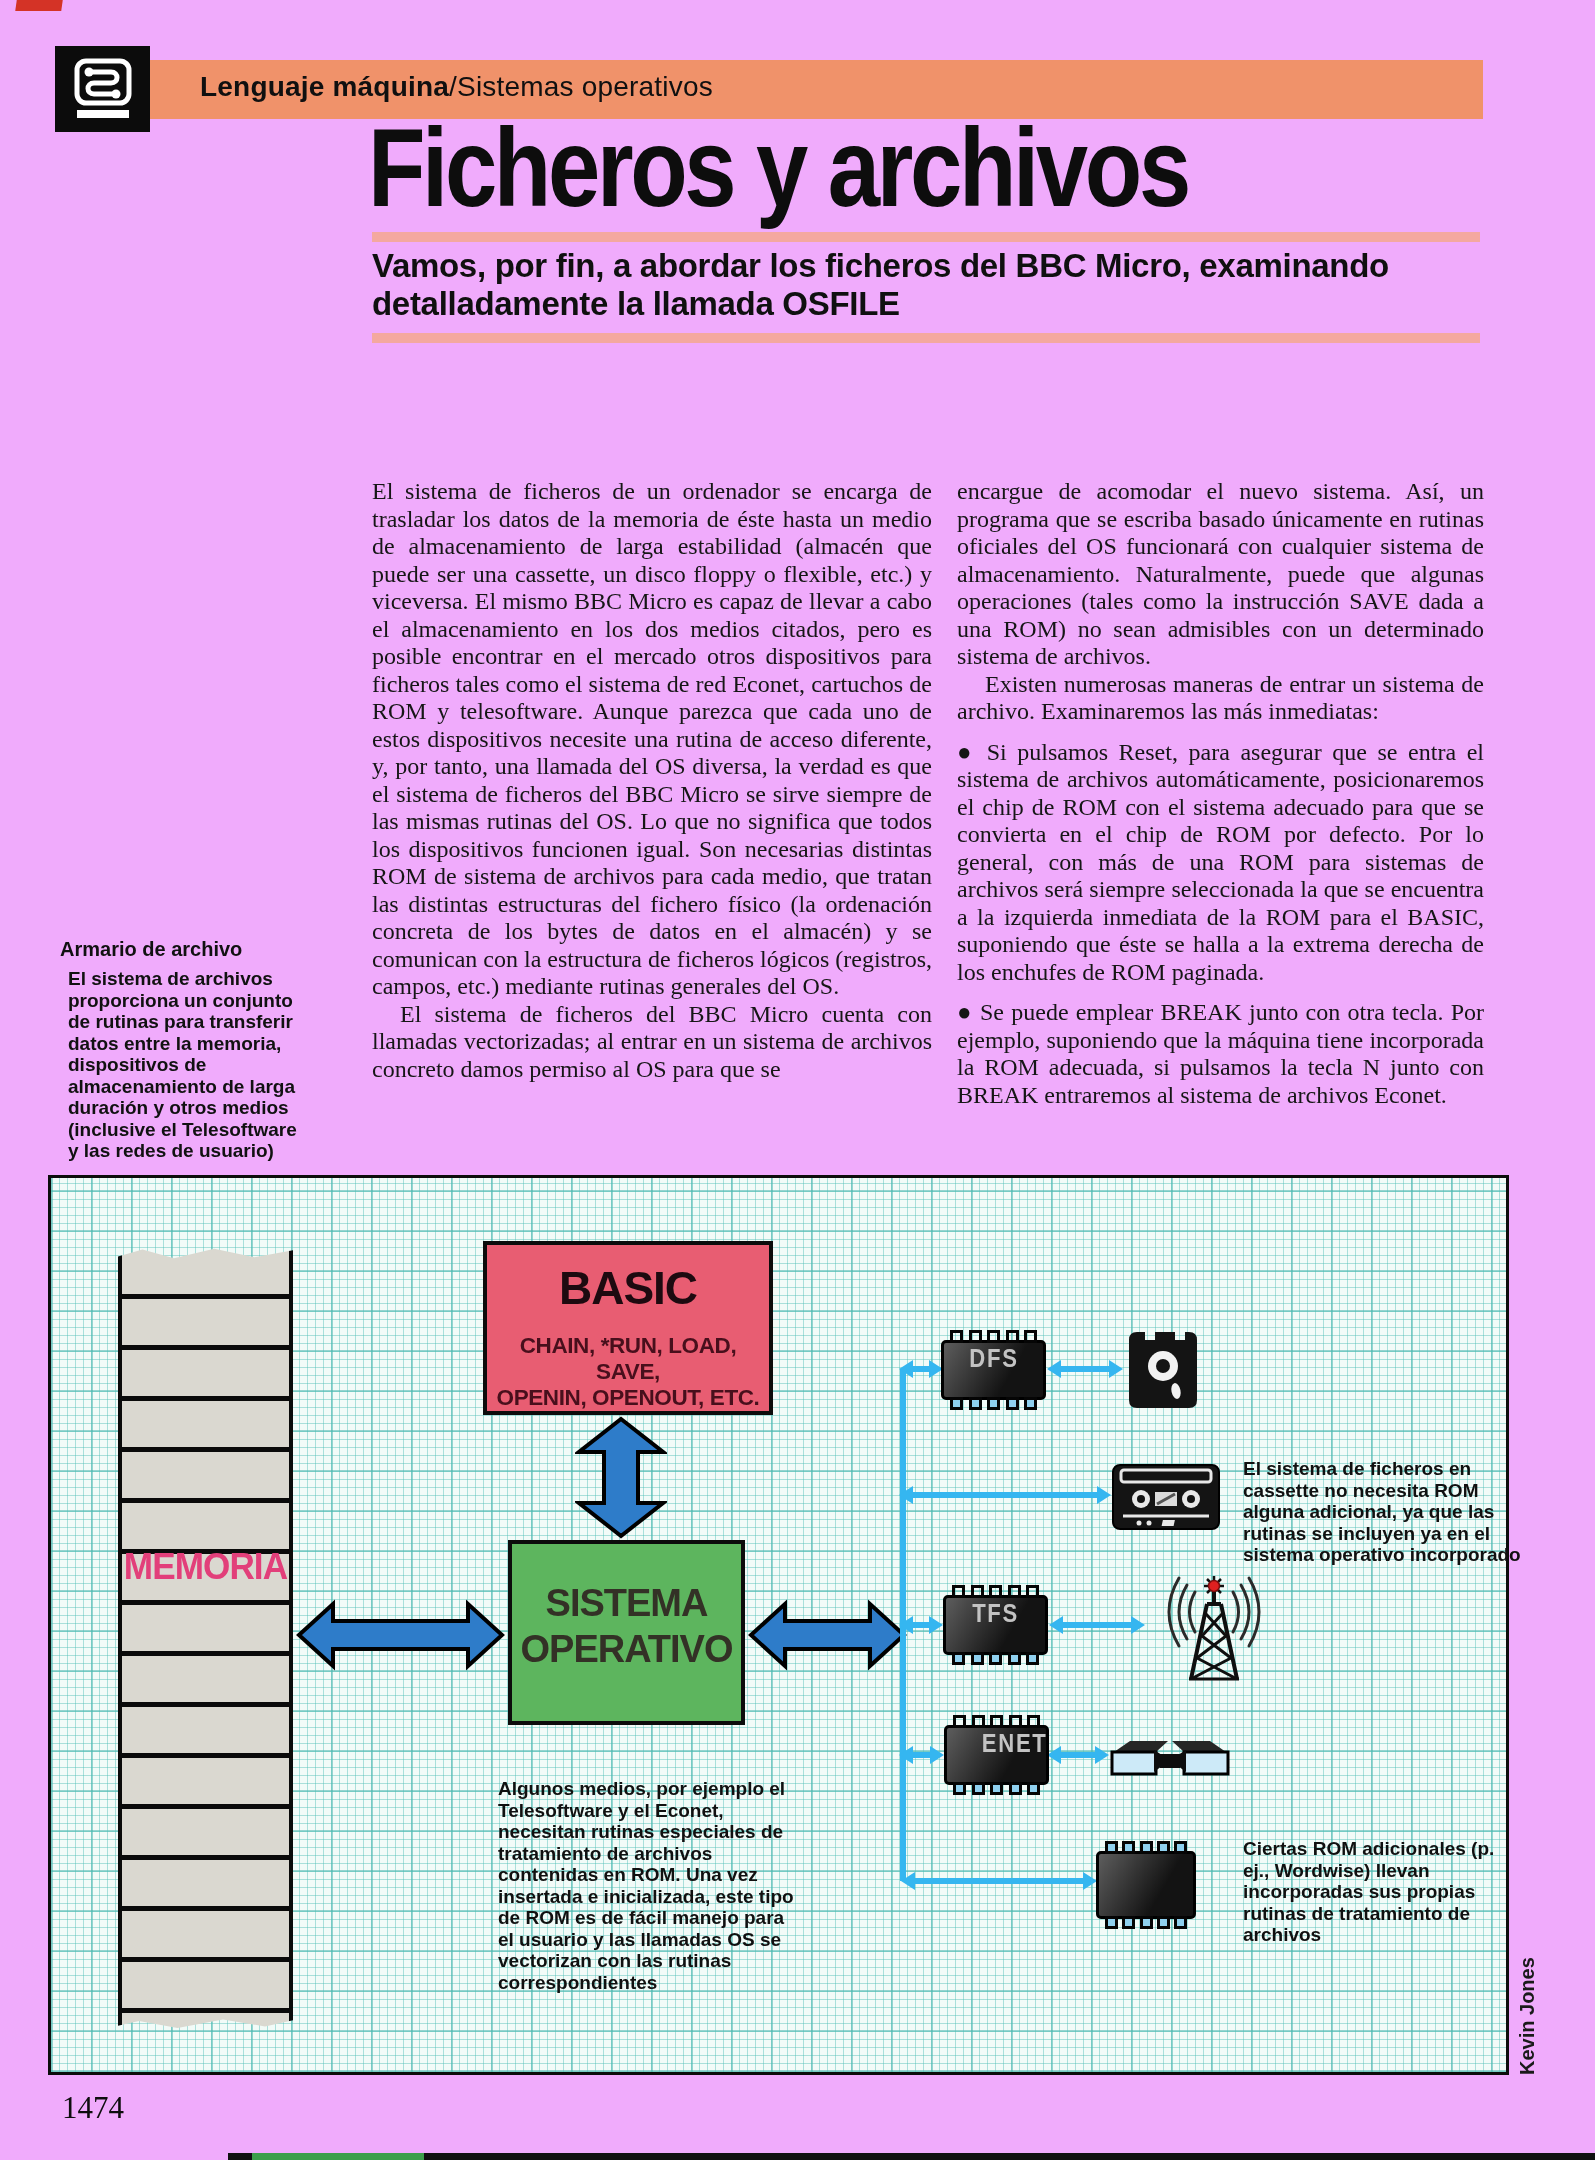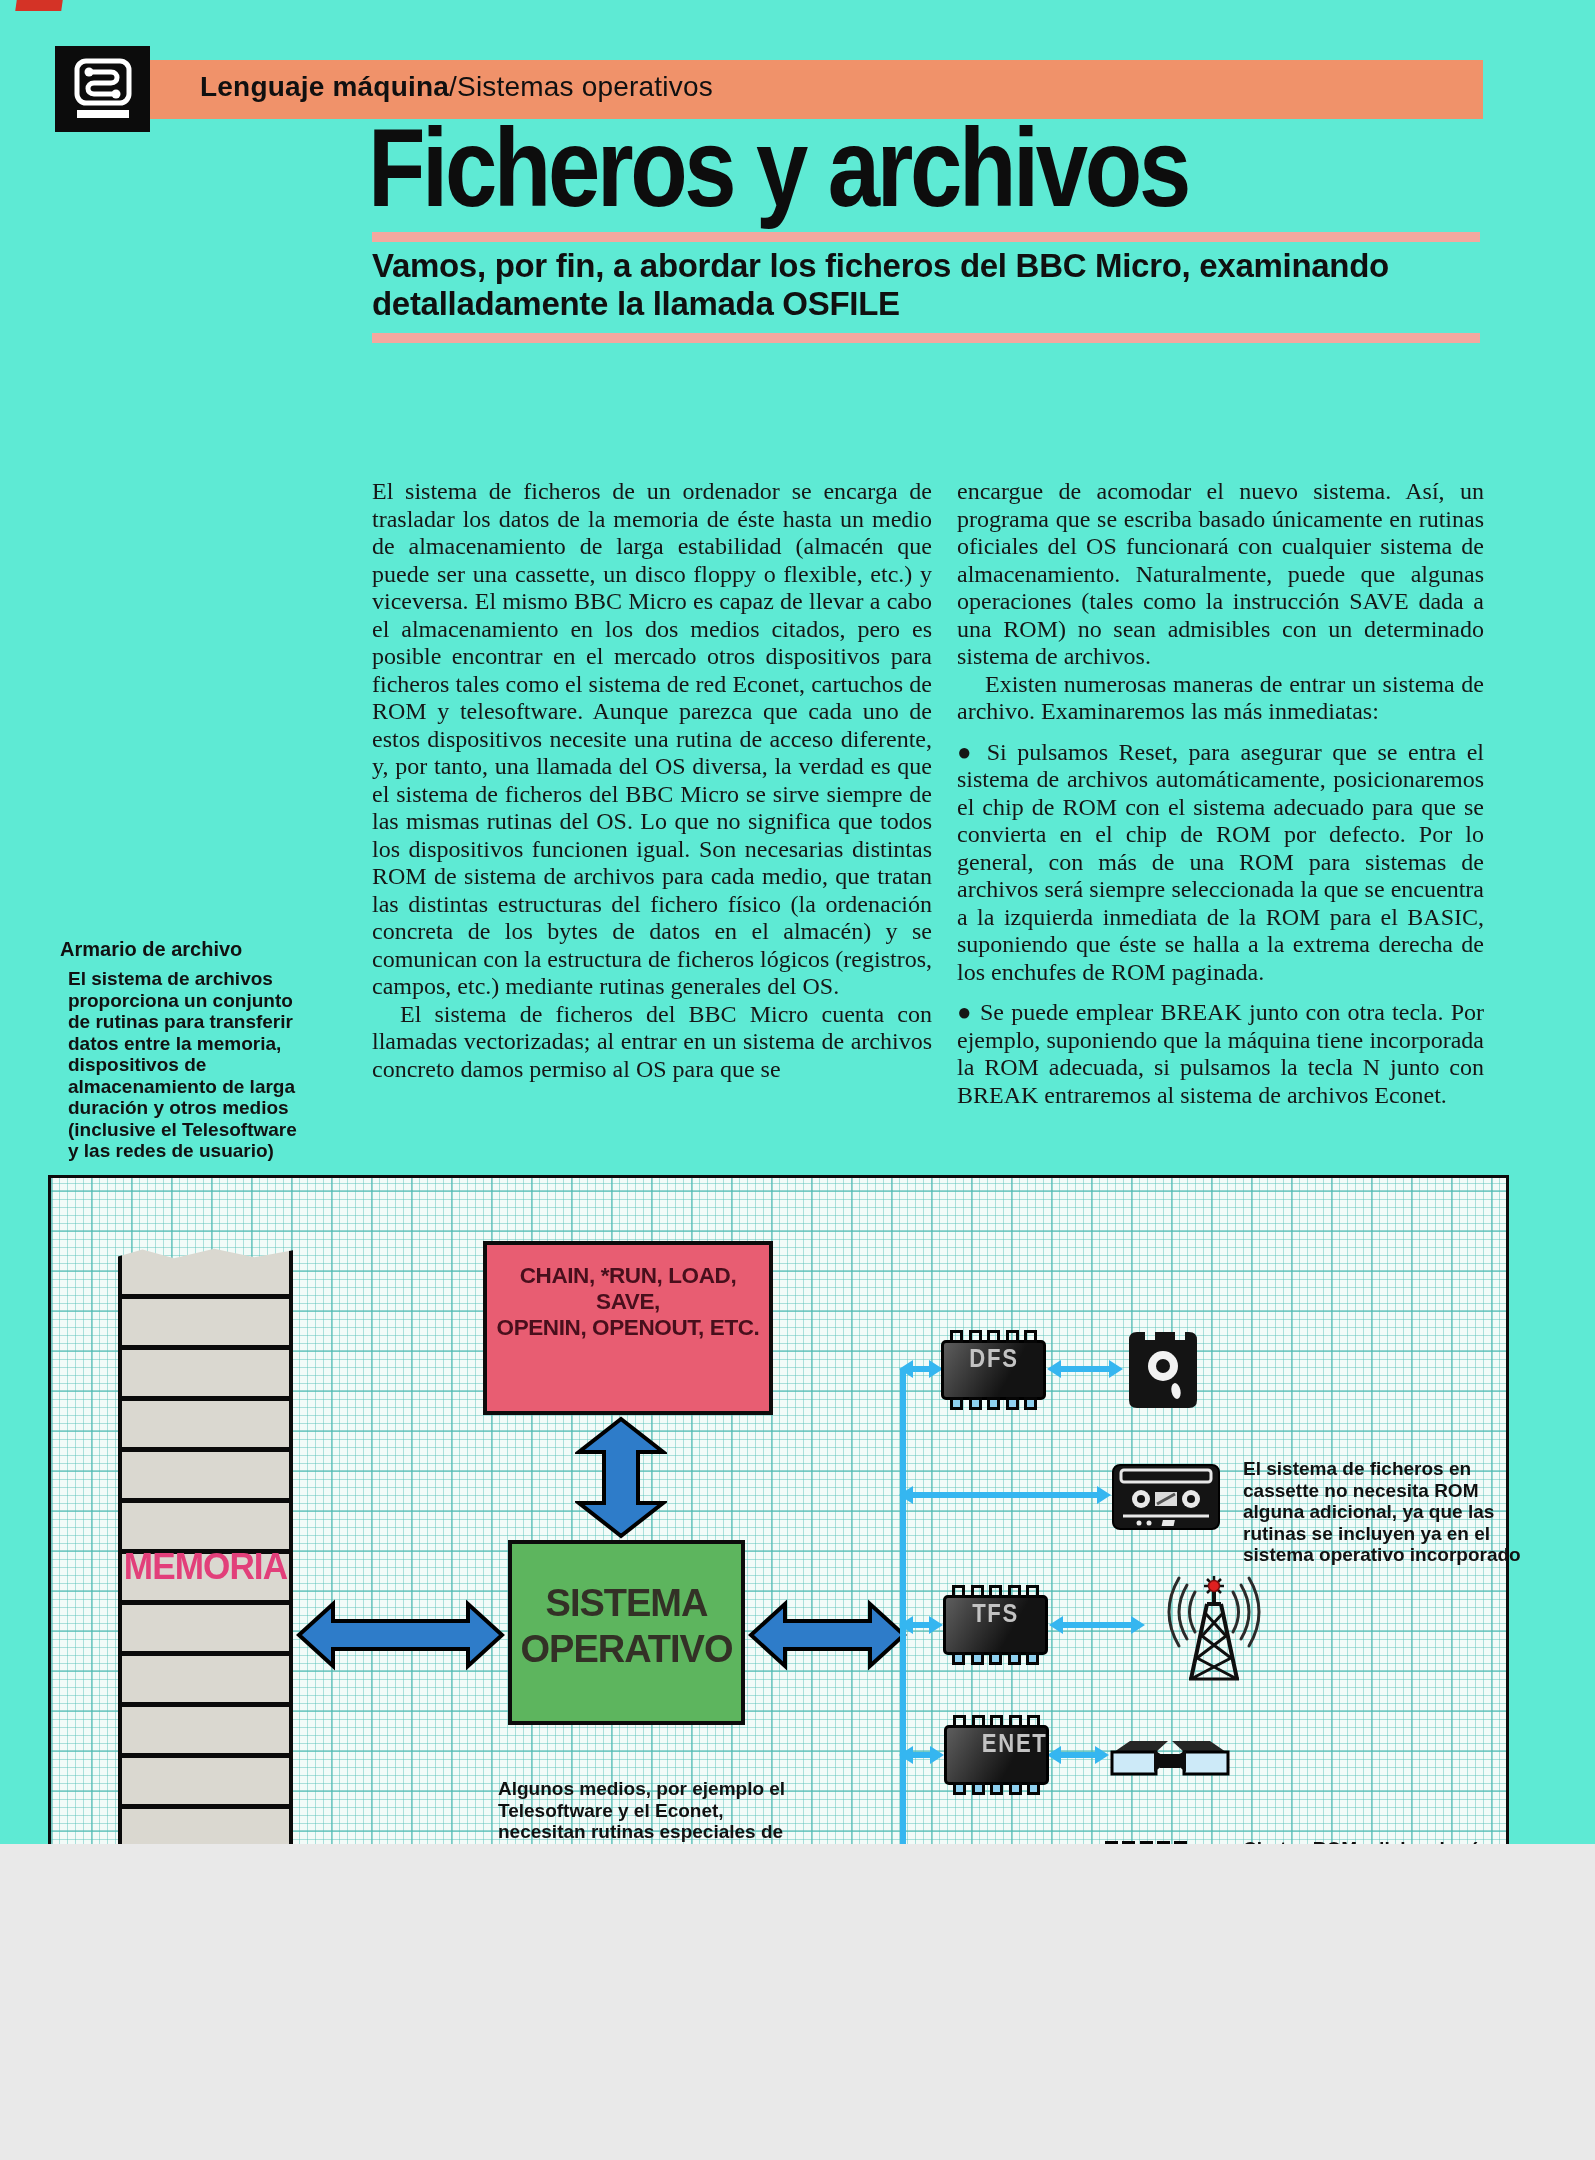--- a/index.html
+++ b/index.html
@@ -1,17 +1,17 @@
 <!DOCTYPE html>
 <html style="--banner_orange: #f0926a; --rule_pink: #f4a89f; --basic_red: #e85d72; --os_green: #5db55e; --arrow_blue: #2e7cc9; --branch_blue: #35b6f0; --memoria_pink: #e23f7a;"><head>
 <meta charset="utf-8">
 <style>
   html,body{margin:0;padding:0;background:#e9e9e9;}
   .page{
-    position:relative;width:1595px;height:1844px;background:#5eead4;
+    position:relative;width:1595px;height:2160px;background:#f0abfc;
     font-family:"Liberation Sans",sans-serif;overflow:hidden;margin:0 auto;
   }
   .abs{position:absolute;}
 
   
   .corner-mark{left:16px;top:0;width:46px;height:11px;background:#d43326;transform:skewX(-8deg);}
   .banner{left:55px;top:60px;width:1428px;height:59px;background:var(--banner_orange,#f0926a);}
   .banner-text{left:200px;top:71px;font-size:28px;color:#101010;letter-spacing:.2px;}
   .banner-text b{font-weight:bold;}
   .icon-box{left:55px;top:46px;width:95px;height:86px;background:#0c0c0c;display:flex;align-items:center;justify-content:center;}
@@ -134,20 +134,21 @@
     <p class="gap">● Si pulsamos Reset, para asegurar que se entra el sistema de archivos automáticamente, posicionaremos el chip de ROM con el sistema adecuado para que se convierta en el chip de ROM por defecto. Por lo general, con más de una ROM para sistemas de archivos será siempre seleccionada la que se encuentra a la izquierda inmediata de la ROM para el BASIC, suponiendo que éste se halla a la extrema derecha de los enchufes de ROM paginada.</p>
     <p class="gap">● Se puede emplear BREAK junto con otra tecla. Por ejemplo, suponiendo que la máquina tiene incorporada la ROM adecuada, si pulsamos la tecla N junto con BREAK entraremos al sistema de archivos Econet.</p>
   </div>
 
   <div class="abs diagram">
 
     <div class="abs memoria"></div>
     <div class="abs memoria-label">MEMORIA</div>
 
     <div class="abs basic-box">
+      <div class="basic-title">BASIC</div>
       <div class="basic-ops">
         <div>CHAIN, *RUN, LOAD, SAVE,</div>
         <div>OPENIN, OPENOUT, ETC.</div>
       </div>
     </div>
 
     <div class="abs os-box">
       <div class="os-text">
         <div>SISTEMA</div>
         <div>OPERATIVO</div>

